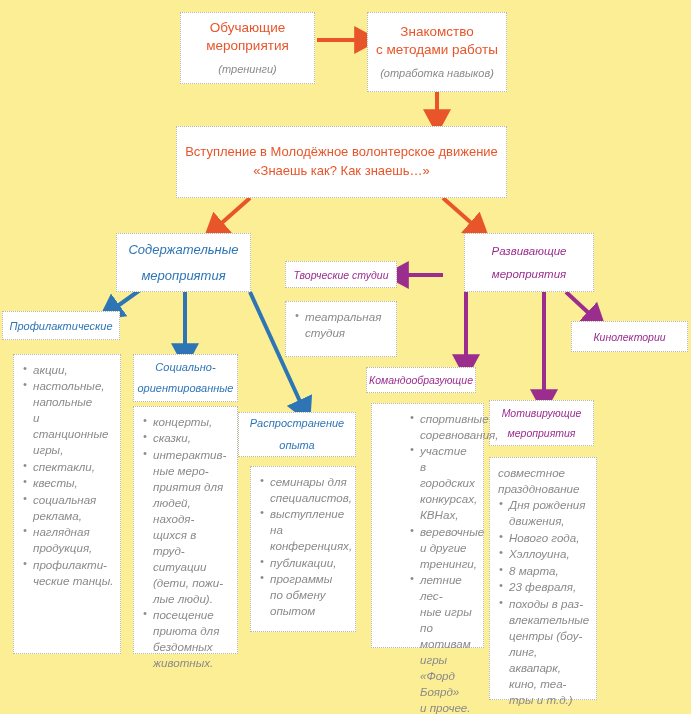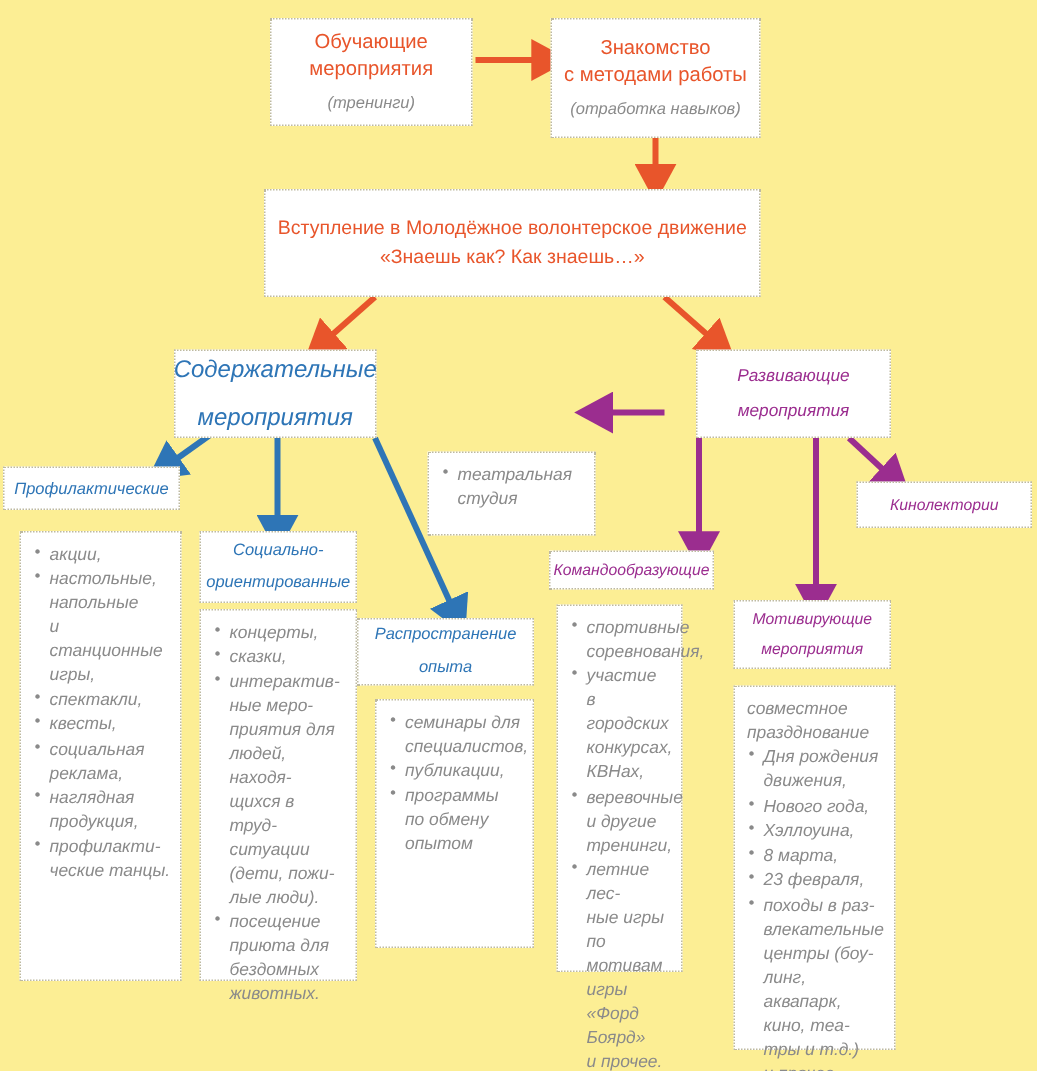--- a/index.html
+++ b/index.html
@@ -57,21 +57,21 @@
   }
   .t-main {
     color: #E8552B;
     font-size: 13px;
     line-height: 1.45;
   }
   
   .t-blue {
     color: #2E75B6;
     font-style: italic;
-    font-size: 16px;
+    font-size: 13px;
     line-height: 2.0;
   }
   .t-blue-sm {
     color: #2E75B6;
     font-style: italic;
     font-size: 11px;
   }
   
   .t-purple {
     color: #9B2D8F;
@@ -191,20 +191,23 @@
   <div class="box t-blue-sm" style="left:133px; top:354px; width:105px; height:48px; line-height:1.95;">
     <div>Социально-</div>
     <div>ориентированные</div>
   </div>
 
   <div class="box t-blue-sm" style="left:238px; top:412px; width:118px; height:45px; line-height:1.95;">
     <div>Распространение</div>
     <div>опыта</div>
   </div>
 
+  <div class="box t-purple-sm" style="left:285px; top:261px; width:112px; height:27px;">
+    <div>Творческие студии</div>
+  </div>
 
   <div class="box t-purple-sm" style="left:366px; top:367px; width:110px; height:26px;">
     <div>Командообразующие</div>
   </div>
 
   <div class="box t-purple-sm" style="left:489px; top:400px; width:105px; height:46px; line-height:1.95;">
     <div>Мотивирующие</div>
     <div>мероприятия</div>
   </div>
 
@@ -271,40 +274,45 @@
       </ul>
   </div>
 
   <div class="box listbox" style="left:250px; top:466px; width:106px; height:166px;">
     <ul class="bl">
         <li>
           <span class="line2">семинары для</span>
           <span class="line2">специалистов,</span>
         </li>
         <li>
+          <span class="line2">выступление</span>
+          <span class="line2">на</span>
+          <span class="line2">конференциях,</span>
+        </li>
+        <li>
           <span class="line2">публикации,</span>
         </li>
         <li>
           <span class="line2">программы</span>
           <span class="line2">по обмену</span>
           <span class="line2">опытом</span>
         </li>
       </ul>
   </div>
 
   <div class="box listbox" style="left:285px; top:301px; width:112px; height:56px;">
     <ul class="bl">
         <li>
           <span class="line2">театральная</span>
           <span class="line2">студия</span>
         </li>
       </ul>
   </div>
 
-  <div class="box listbox" style="left:371px; top:403px; width:84px; height:245px;">
+  <div class="box listbox" style="left:371px; top:403px; width:113px; height:245px;padding-left:29px;">
     <ul class="bl">
         <li>
           <span class="line2">спортивные</span>
           <span class="line2">соревнования,</span>
         </li>
         <li>
           <span class="line2">участие</span>
           <span class="line2">в городских</span>
           <span class="line2">конкурсах,</span>
           <span class="line2">КВНах,</span>

